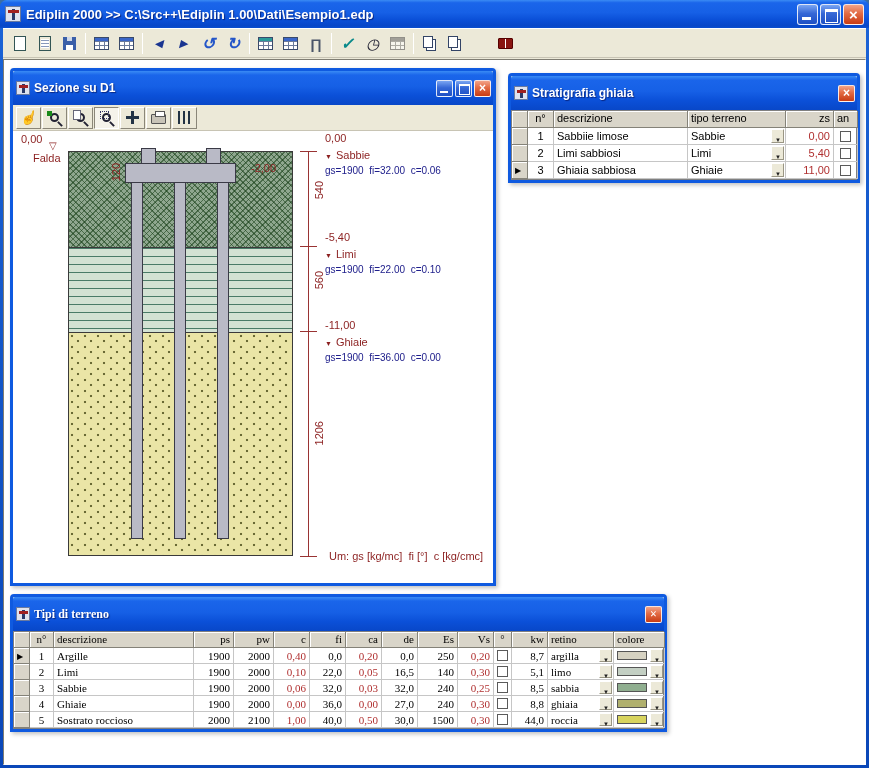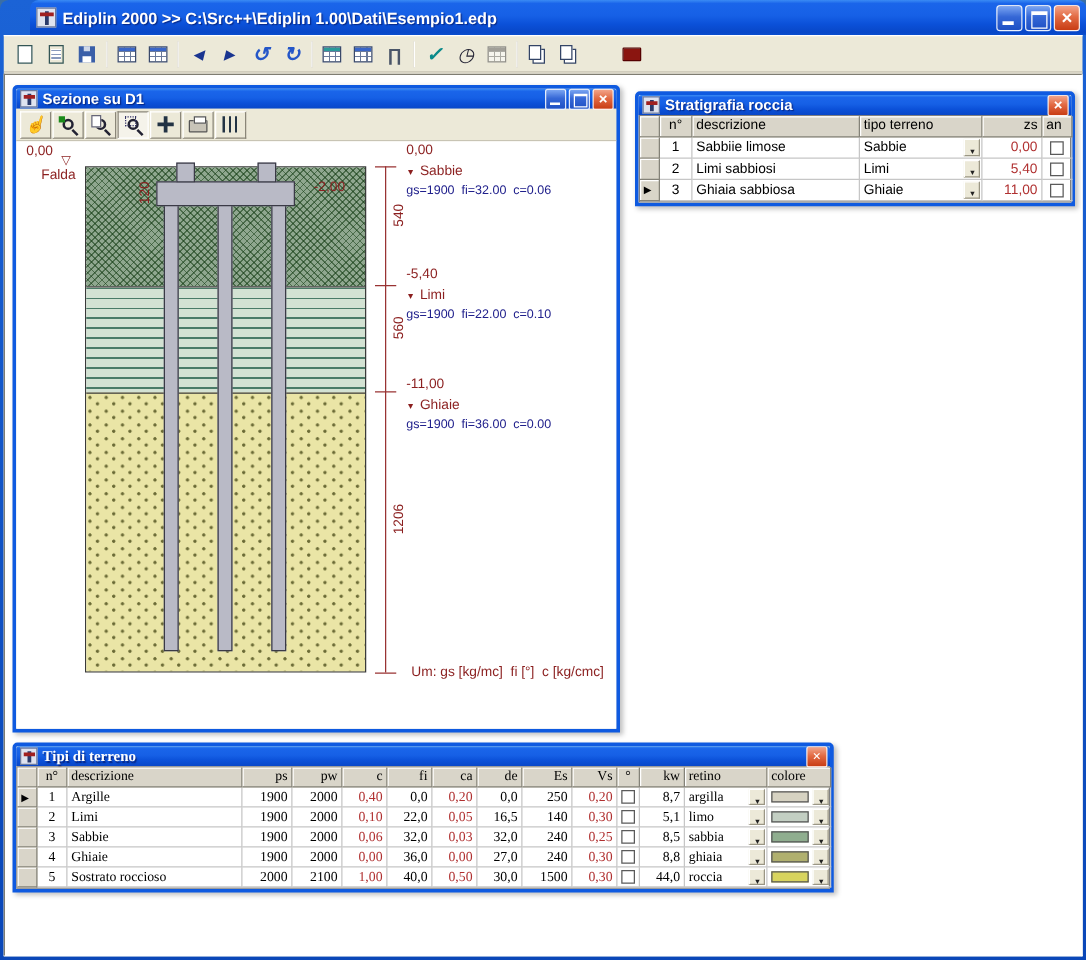--- a/index.html
+++ b/index.html
@@ -5,21 +5,21 @@
   * { box-sizing: border-box; margin:0; padding:0; }
   html,body { width:869px; height:768px; overflow:hidden; }
   body { font-family:"Liberation Sans", sans-serif; background:#3a6ea5; }
 
   .app { width:869px; height:768px; display:flex; flex-direction:column;
          background:linear-gradient(180deg,#1b63d6,#0a47b8); border-radius:7px 7px 0 0; }
 
   
   .titlebar { height:28px; flex:0 0 28px; display:flex; align-items:center; padding:0 5px 0 5px;
     border-radius:7px 7px 0 0;
-    background:linear-gradient(180deg,#3a8bf4 0%,#1a65ea 10%,#1660e6 45%,#0b50d8 70%,#0847c8 92%,#0a4ecf 100%);margin-left:24px; }
+    background:linear-gradient(180deg,#3a8bf4 0%,#1a65ea 10%,#1660e6 45%,#0b50d8 70%,#0847c8 92%,#0a4ecf 100%); }
   .appicon { width:16px; height:16px; margin-right:5px; background:#dfe3ef; border:1px solid #6a7aa0; position:relative; }
   .appicon::before { content:""; position:absolute; left:6px; top:2px; width:3px; height:11px; background:#2a3a6a; }
   .appicon::after { content:""; position:absolute; left:2px; top:3px; width:11px; height:3px; background:#a02020; }
   .title { color:#fff; font-size:13px; font-weight:bold; text-shadow:1px 1px 1px rgba(0,0,60,.55); white-space:nowrap; overflow:hidden; }
   .capbtns { margin-left:auto; display:flex; }
   .cap-btn { width:21px; height:21px; margin-left:2px; border-radius:3px; border:1px solid rgba(255,255,255,.85);
     background:linear-gradient(180deg,#7aa5f2,#3567d6 45%,#1e50c4); position:relative; cursor:default; }
   .cap-btn.cls { background:linear-gradient(180deg,#f2a388,#e26a43 45%,#c83c14); }
   .cap-btn.min::after { content:""; position:absolute; left:4px; bottom:4px; width:9px; height:3px; background:#fff; }
   .cap-btn.max::after { content:""; position:absolute; left:4px; top:4px; width:11px; height:10px; border:1px solid #fff; border-top:3px solid #fff; }
@@ -62,21 +62,21 @@
   .ic-book { width:15px; height:11px; border:1px solid #500; border-radius:1px;
              background:linear-gradient(90deg,#8a1510 48%,#fff 48% 52%,#8a1510 52%); }
 
   
   .mdi { flex:1; position:relative; overflow:hidden; background:#fff; margin-top:1px;
          border:1px solid; border-color:#7f7d72 #fff #fff #7f7d72; }
 
   
   .cwin { position:absolute; background:#ece9d8; border:3px solid #0f5ae0; border-radius:4px 4px 0 0;
           box-shadow:2px 2px 4px rgba(0,0,0,.25); }
-  .ctitle { height:16px; display:flex; align-items:center; padding:0 2px 0 3px; border-radius:2px 2px 0 0;
+  .ctitle { height:34px; display:flex; align-items:center; padding:0 2px 0 3px; border-radius:2px 2px 0 0;
     background:linear-gradient(180deg,#3a8bf4 0%,#1a65ea 12%,#1660e6 45%,#0b50d8 72%,#0847c8 100%); }
   .cicon { width:14px; height:14px; margin-right:4px; background:#dfe3ef; border:1px solid #6a7aa0; position:relative; }
   .cicon::before { content:""; position:absolute; left:5px; top:2px; width:3px; height:9px; background:#2a3a6a; }
   .cicon::after { content:""; position:absolute; left:2px; top:3px; width:9px; height:3px; background:#a02020; }
   .ctext { color:#fff; font-size:12px; font-weight:bold; text-shadow:1px 1px 1px rgba(0,0,60,.55); white-space:nowrap; }
   .cbtns { margin-left:auto; display:flex; }
   .cwbtn { width:17px; height:17px; margin-left:2px; border-radius:2px; border:1px solid rgba(255,255,255,.85);
     background:linear-gradient(180deg,#7aa5f2,#3567d6 45%,#1e50c4); position:relative; }
   .cwbtn.cls { background:linear-gradient(180deg,#f2a388,#e26a43 45%,#c83c14); }
   .cwbtn.min::after { content:""; position:absolute; left:3px; bottom:3px; width:8px; height:2px; background:#fff; }
@@ -342,21 +342,21 @@
           </div>
 
           <span class="lbl maroon pre" style="left:316px;top:419px">Um: gs [kg/mc]  fi [°]  c [kg/cmc]</span>
         </div>
 
       </div>
 
       <div class="cwin strat">
         <div class="ctitle">
           <span class="cicon"></span>
-          <span class="ctext">Stratigrafia roccia</span>
+          <span class="ctext">Stratigrafia ghiaia</span>
           <span class="cbtns">
             <span class="cwbtn cls"></span>
           </span>
         </div>
         <div class="grid sgrid">
           <div class="gh"></div>
           <div class="gh ctr">n°</div>
           <div class="gh">descrizione</div>
           <div class="gh">tipo terreno</div>
           <div class="gh num">zs</div>

